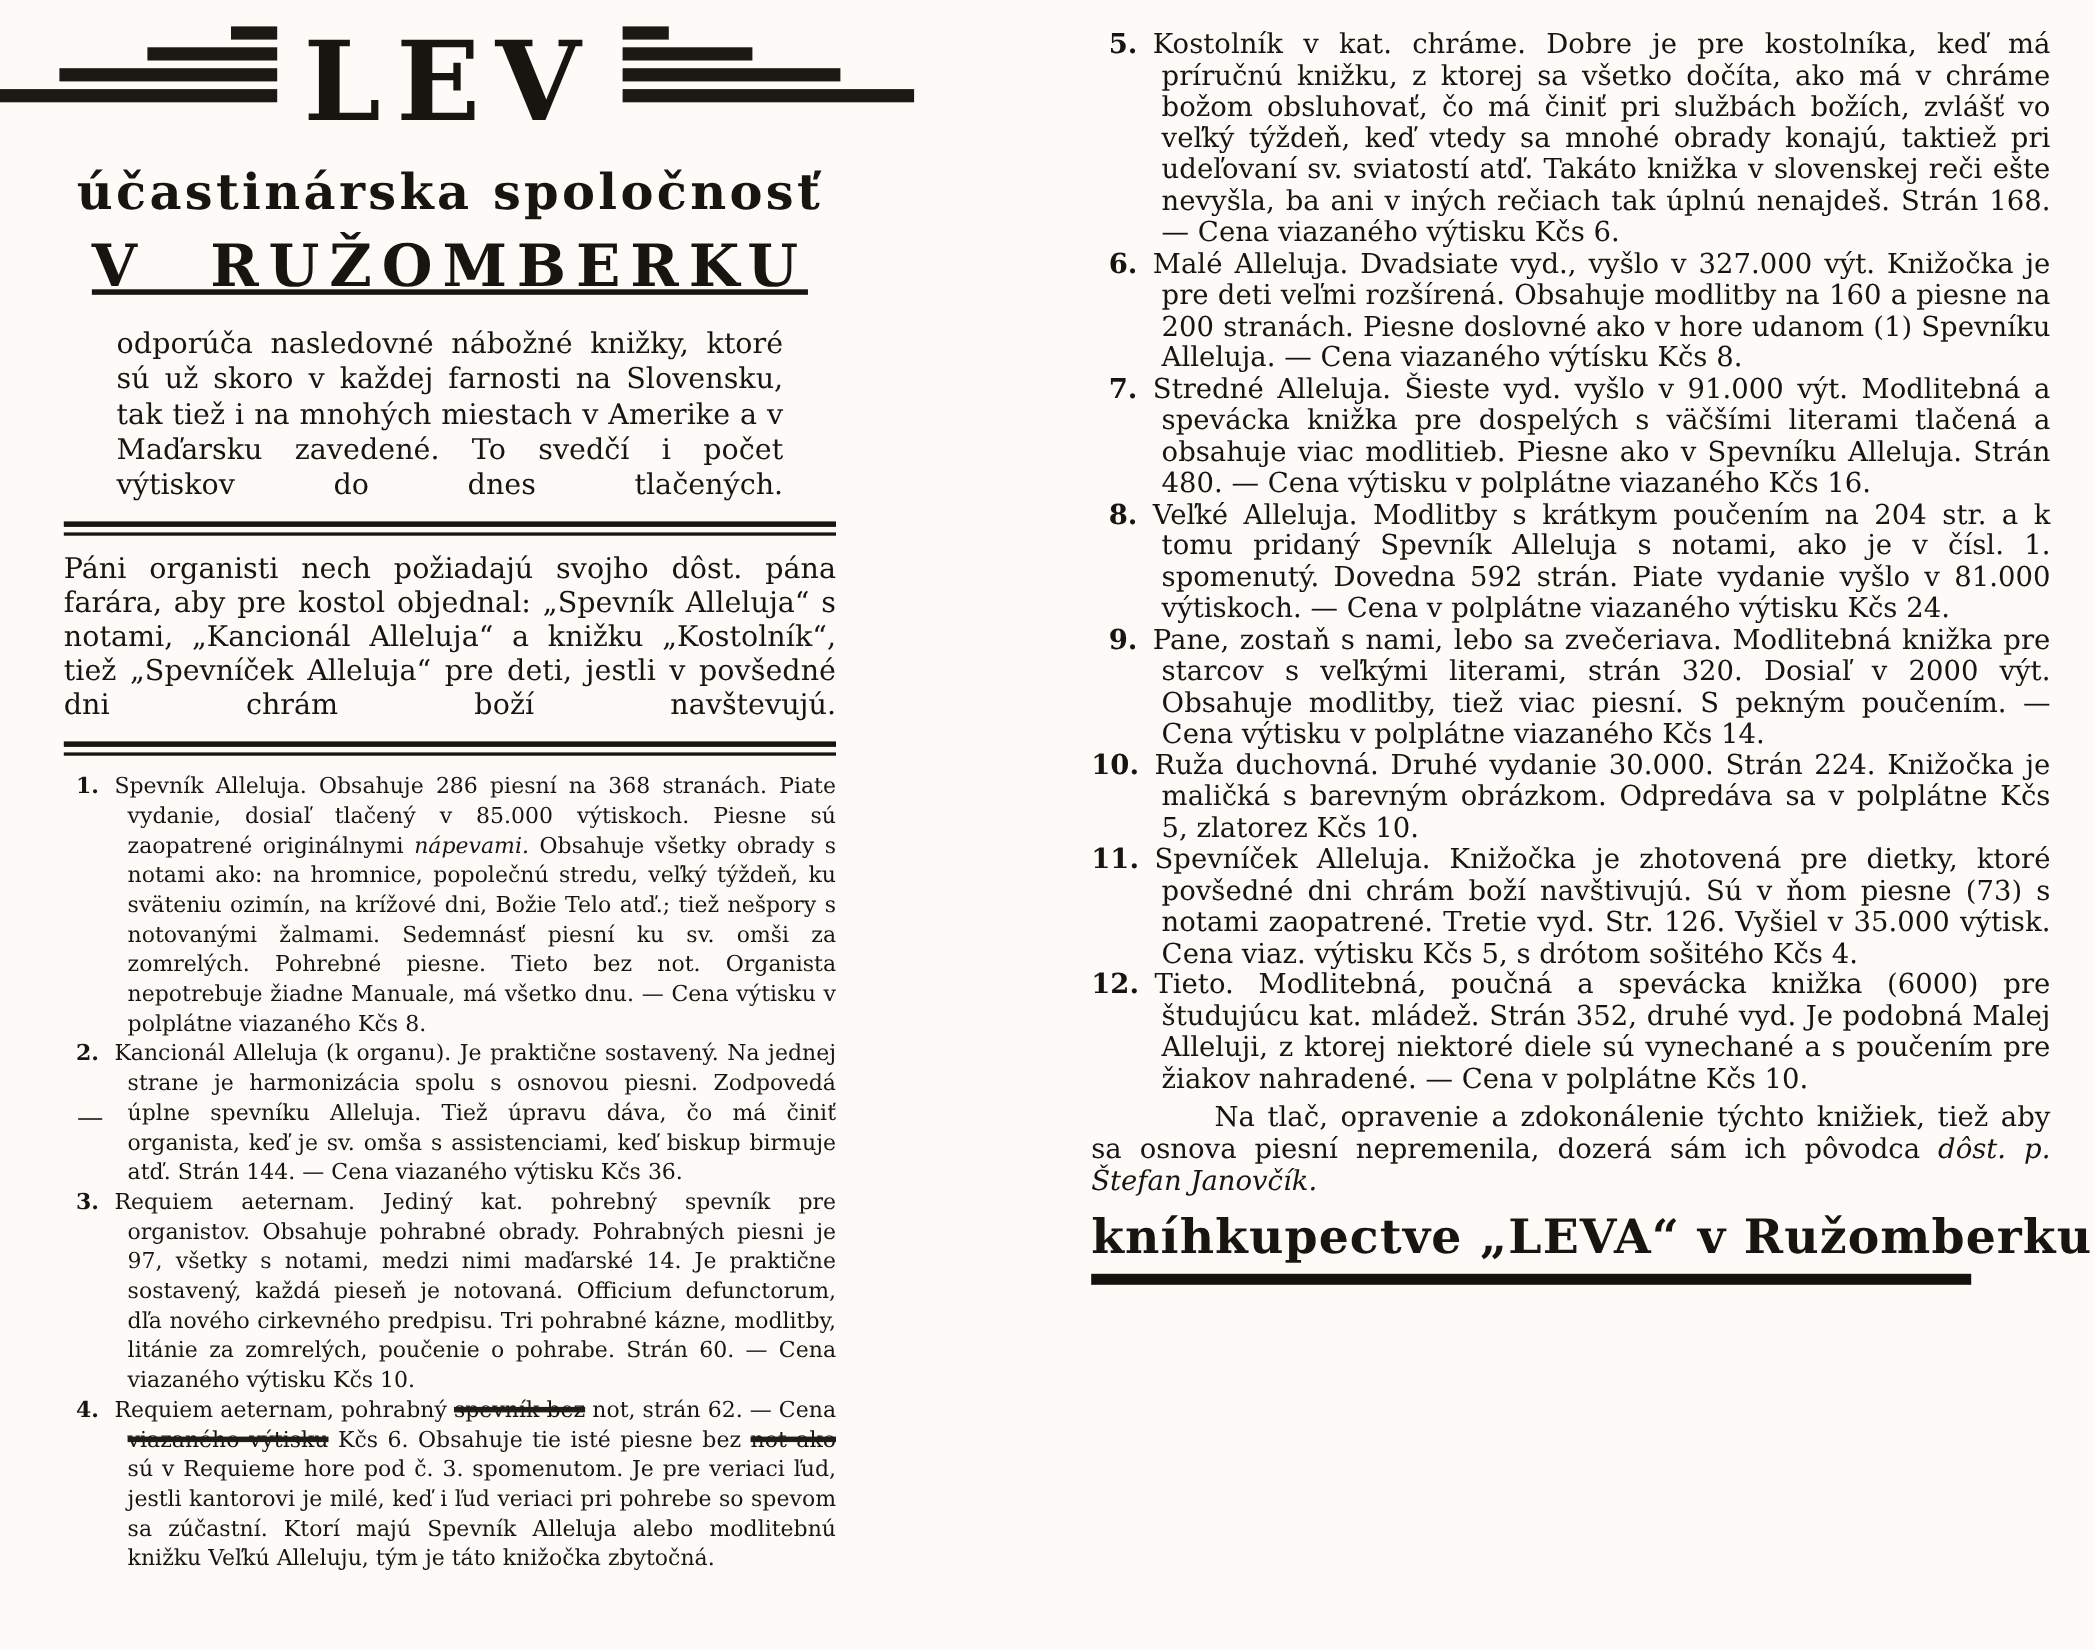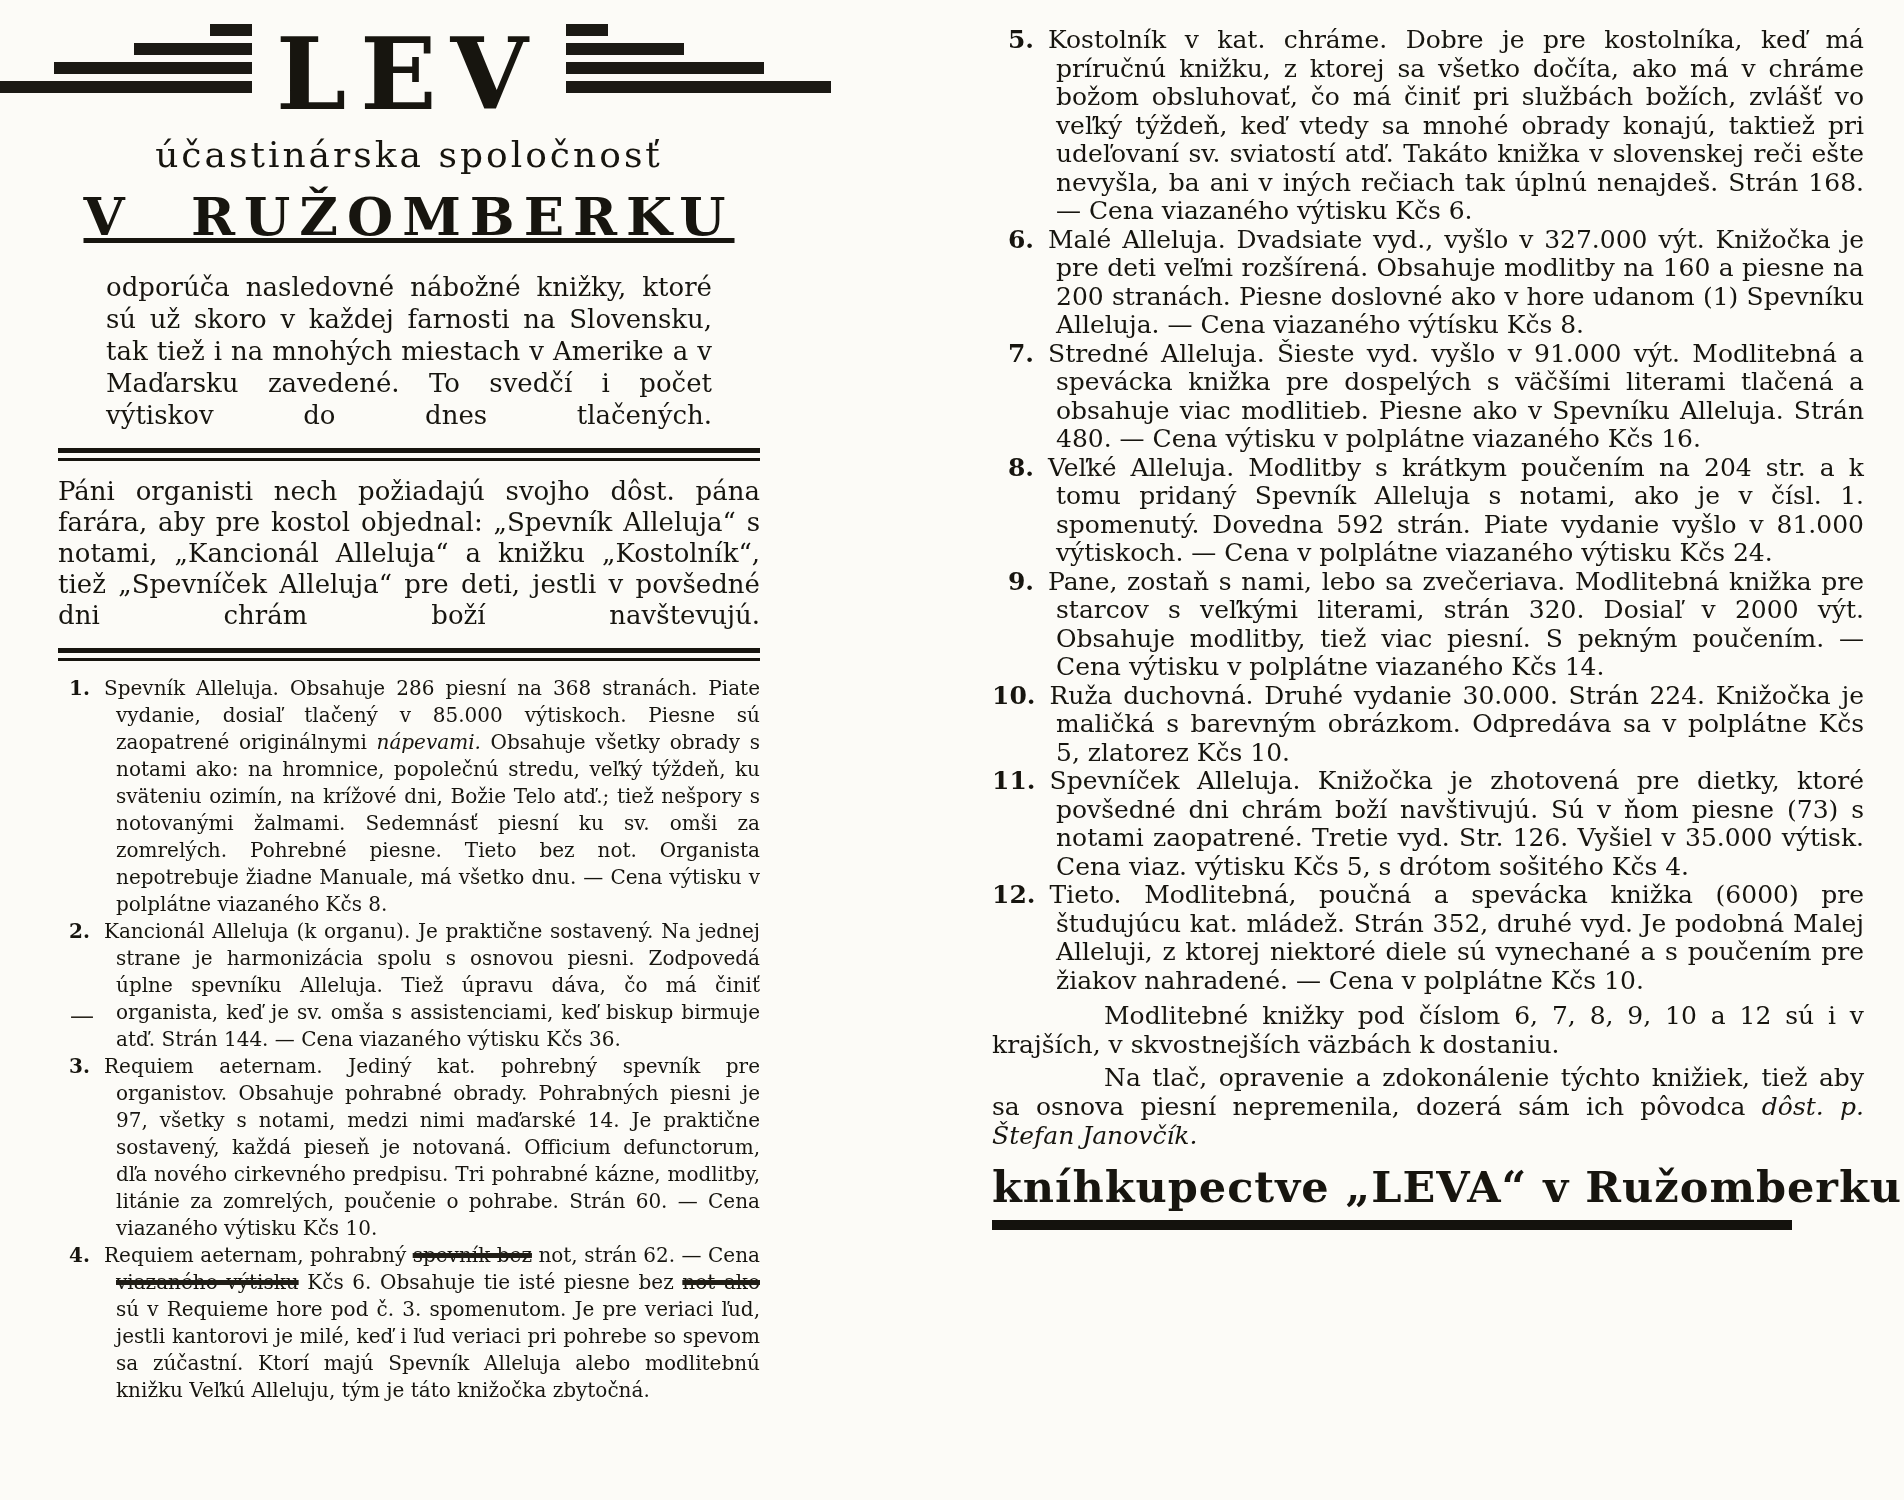--- a/index.html
+++ b/index.html
@@ -23,21 +23,21 @@
   .orn-right{align-items:flex-start;margin-left:18px;}
   .orn .bar{background:#1b1914;height:12px;}
   .orn .b1{width:42px;}
   .orn .b2{width:118px;}
   .orn .b3{width:198px;}
   .orn .b4{width:265px;}
   h1.lev{
     font-size:100px;line-height:1;margin:0 6px;font-weight:bold;
     letter-spacing:14px;
   }
-  h2.sub1{font-size:36px;margin:10px 0 0;text-align:center;font-weight:normal;letter-spacing:3px;}
+  h2.sub1{font-size:45px;margin:24px 0 0;text-align:center;font-weight:bold;letter-spacing:3px;}
   h3.sub2{font-size:53px;margin:10px 0 0;text-align:center;font-weight:bold;letter-spacing:9px;word-spacing:30px;text-decoration:underline;}
   p.intro{
     width:606px;margin:24px auto 0;
     font-size:26px;line-height:32px;
     text-align:justify;text-align-last:justify;
   }
   .rule2{margin-top:17px;border-top:5px solid #17150f;border-bottom:3px solid #17150f;height:5px;}
   p.notice{
     margin:15px 0 14px;
     font-size:26px;line-height:31px;
@@ -137,21 +137,20 @@
         <p class="item"><span class="num">6.</span><span class="b">Malé Alleluja.</span><span> Dvadsiate vyd., vyšlo v 327.000 výt. Knižočka je pre deti veľmi rozšírená. Obsahuje modlitby na 160 a piesne na 200 stranách. Piesne doslovné ako v hore udanom (1) Spevníku Alleluja. — Cena viazaného výtísku Kčs 8.</span></p>
         <p class="item"><span class="num">7.</span><span class="b">Stredné Alleluja.</span><span> Šieste vyd. vyšlo v 91.000 výt. Modlitebná a spevácka knižka pre dospelých s väčšími literami tlačená a obsahuje viac modlitieb. Piesne ako v Spevníku Alleluja. Strán 480. — Cena výtisku v polplátne viazaného Kčs 16.</span></p>
         <p class="item"><span class="num">8.</span><span class="b">Veľké Alleluja.</span><span> Modlitby s krátkym poučením na 204 str. a k tomu pridaný Spevník Alleluja s notami, ako je v čísl. 1. spomenutý. Dovedna 592 strán. Piate vydanie vyšlo v 81.000 výtiskoch. — Cena v polplátne viazaného výtisku Kčs 24.</span></p>
         <p class="item"><span class="num">9.</span><span class="b">Pane, zostaň s nami, lebo sa zvečeriava.</span><span> Modlitebná knižka pre starcov s veľkými literami, strán 320. Dosiaľ v 2000 výt. Obsahuje modlitby, tiež viac piesní. S pekným poučením. — Cena výtisku v polplátne viazaného Kčs 14.</span></p>
         <p class="item"><span class="num">10.</span><span class="b">Ruža duchovná.</span><span> Druhé vydanie 30.000. Strán 224. Knižočka je maličká s barevným obrázkom. Odpredáva sa v polplátne Kčs 5, zlatorez Kčs 10.</span></p>
         <p class="item"><span class="num">11.</span><span class="b">Spevníček Alleluja.</span><span> Knižočka je zhotovená pre dietky, ktoré povšedné dni chrám boží navštivujú. Sú v ňom piesne (73) s notami zaopatrené. Tretie vyd. Str. 126. Vyšiel v 35.000 výtisk. Cena viaz. výtisku Kčs 5, s drótom sošitého Kčs 4.</span></p>
         <p class="item"><span class="num">12.</span><span class="b">Tieto.</span><span> Modlitebná, poučná a spevácka knižka (6000) pre študujúcu kat. mládež. Strán 352, druhé vyd. Je podobná Malej Alleluji, z ktorej niektoré diele sú vynechané a s poučením pre žiakov nahradené. — Cena v polplátne Kčs 10.</span></p>
       </div>
 
     <div class="closing">
-        <p class="para"><span>Modlitebné knižky pod číslom 6, 7, 8, 9, 10 a 12 sú i v krajších, v skvostnejších väzbách k dostaniu.</span></p>
         <p class="para"><span>Na tlač, opravenie a zdokonálenie týchto knižiek, tiež aby sa osnova piesní nepremenila, dozerá sám ich pôvodca </span><span class="b i">dôst. p. Štefan Janovčík.</span></p>
       </div>
 
     <div class="shop">kníhkupectve „LEVA“ v Ružomberku.</div>
     <div class="thickbar"></div>
 
   </div>
 
   <div class="stray">—</div>
 

